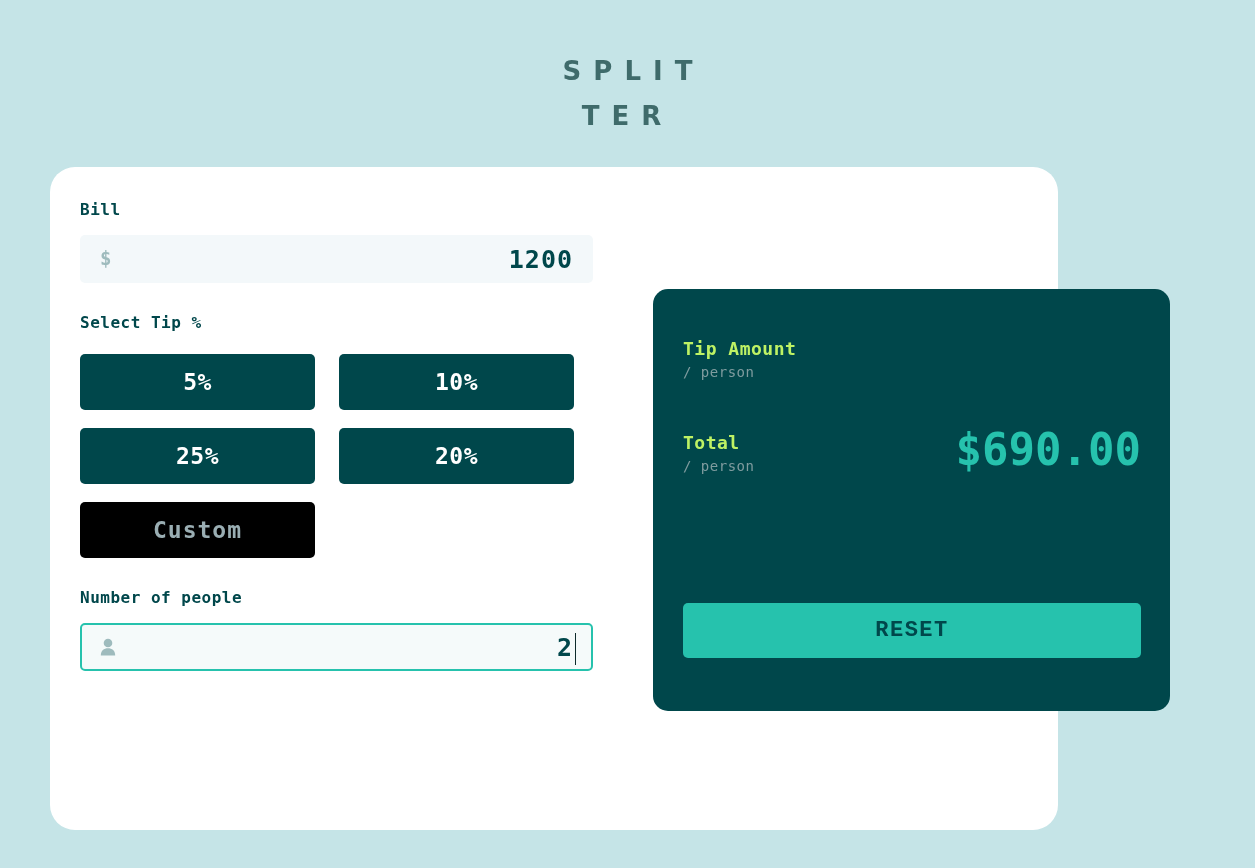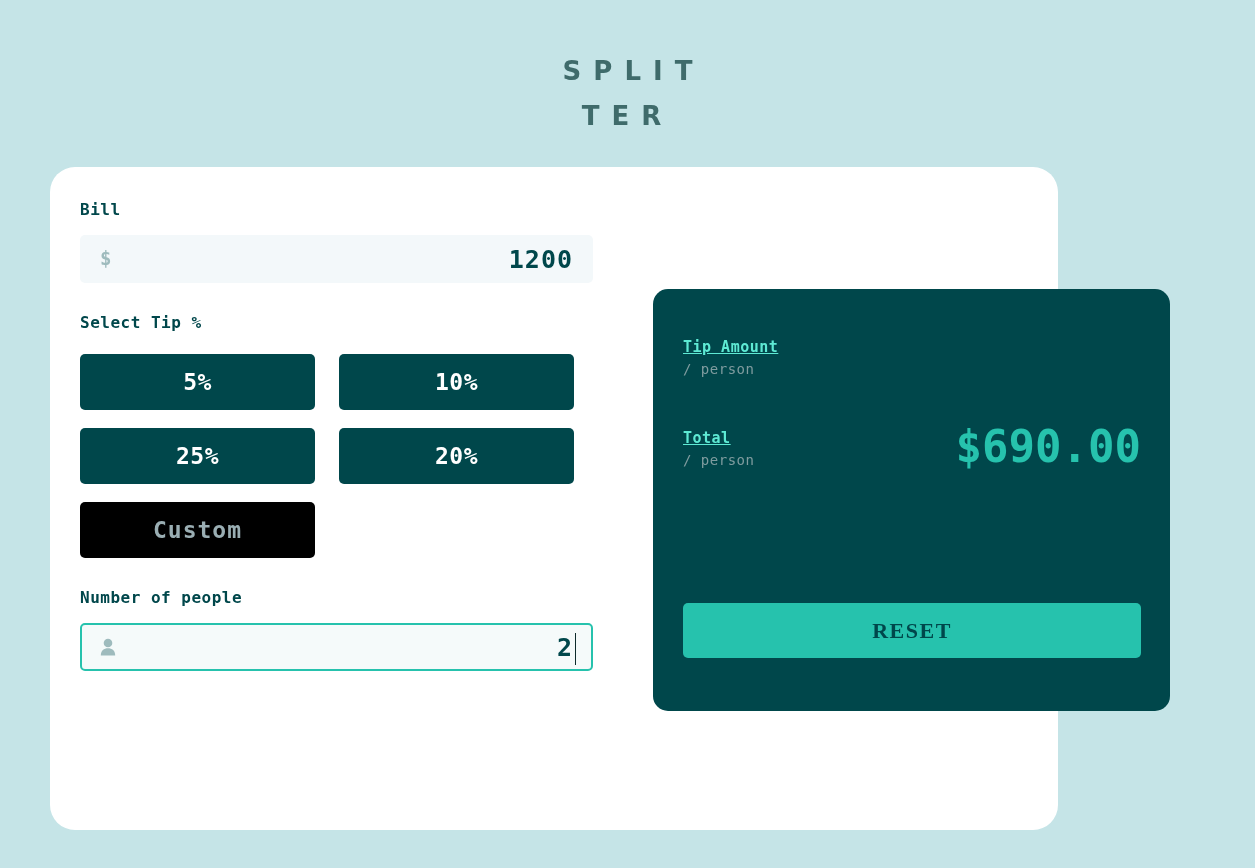--- a/index.html
+++ b/index.html
@@ -162,25 +162,24 @@
     display: flex;
     align-items: flex-start;
     justify-content: space-between;
   }
 
   .result-row.second { margin-top: 48px; }
 
   .result-labels { padding-top: 4px; }
 
   .result-title {
-    color: #5eead4;
-    font-size: 15px;
-    font-weight: 700;
-    letter-spacing: 0.5px;
-    text-decoration: underline;
+    color: #bef264;
+    font-size: 18px;
+    font-weight: 700;
+    letter-spacing: 0.5px;
   }
 
   .result-sub {
     margin-top: 5px;
     color: #7f9c9f;
     font-size: 14px;
     letter-spacing: 0.5px;
   }
 
   .result-amount {
@@ -197,21 +196,21 @@
     margin-bottom: 53px;
     height: 55px;
     background: #26c2ad;
     color: #00474b;
     border: none;
     border-radius: 5px;
     font-size: 22px;
     font-weight: 700;
     letter-spacing: 1.5px;
     cursor: pointer;
-    font-family: Liberation Serif, serif;
+    font-family: Liberation Mono, monospace;
   }
 </style>
 </head>
 <body>
 
 <div class="app-title">SPLITTER</div>
 
 <div class="calculator-card">
 
   <div class="left-panel">

